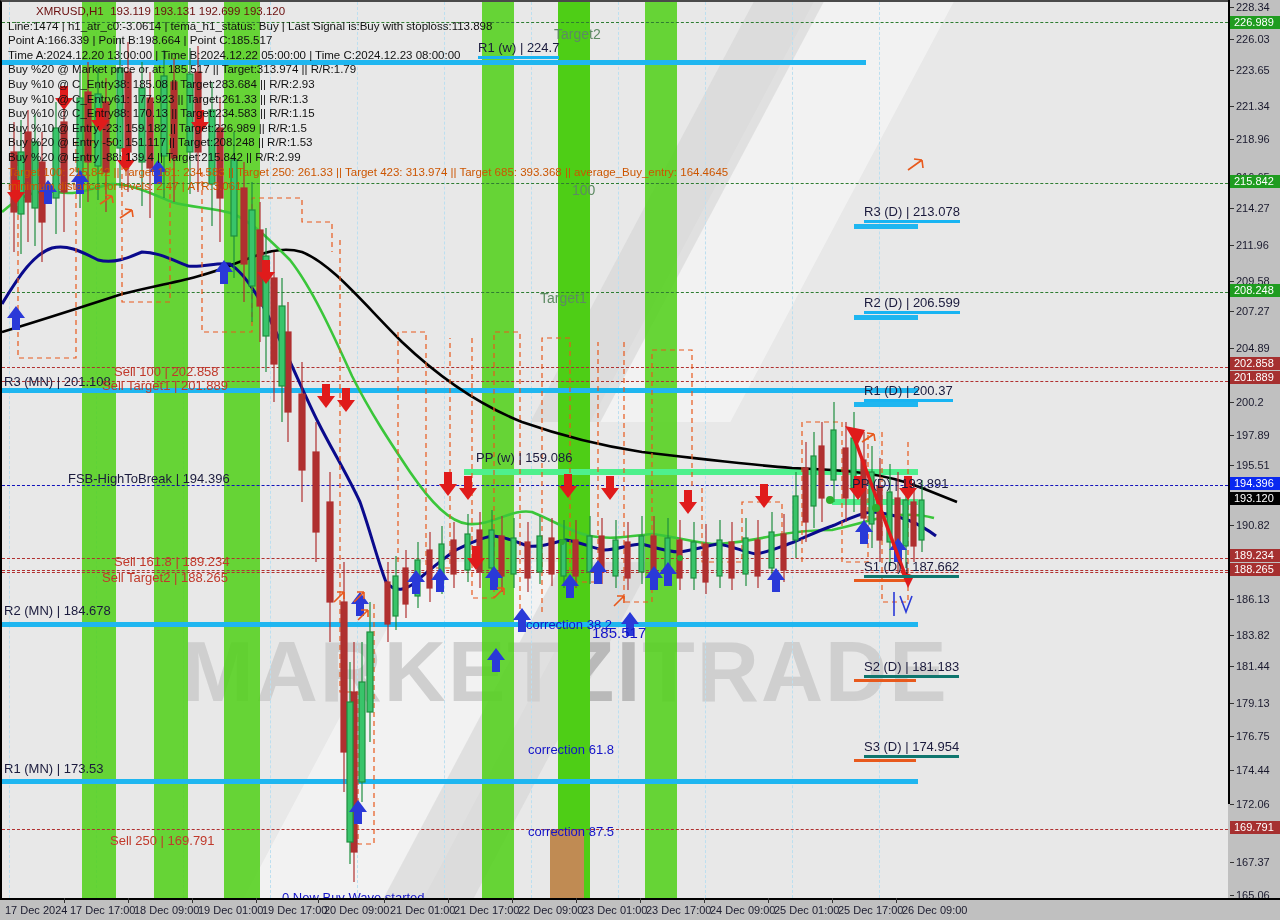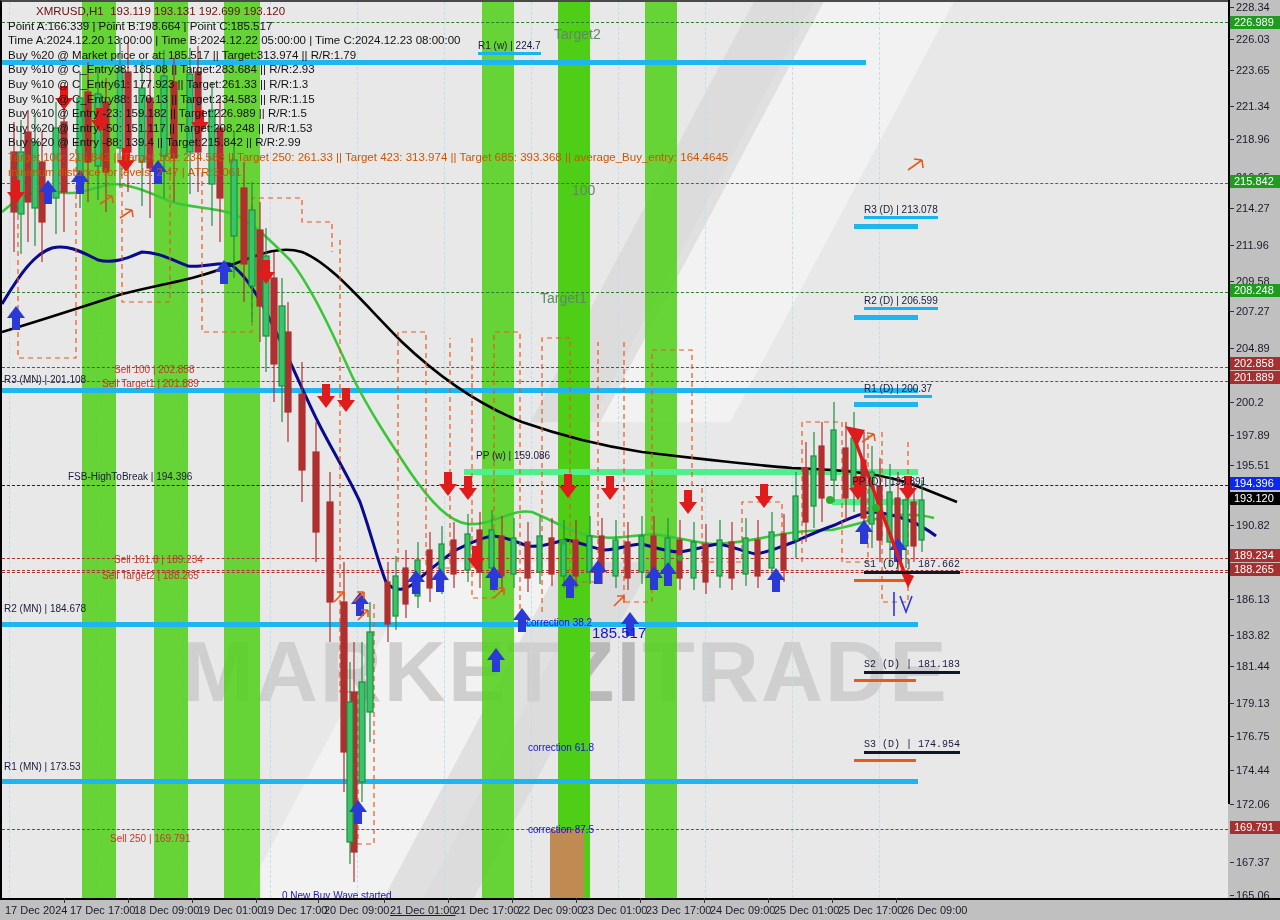--- a/index.html
+++ b/index.html
@@ -73,30 +73,30 @@
   .hline.cyan { border-top: 5px solid #1fb6f0; }
   .hline.green-bold { border-top: 6px solid #4ef08c; }
   .hline.dot-green { border-top: 1px dashed #2f7d32; }
   .hline.dot-red { border-top: 1px dashed #b03030; }
   .hline.dash-blue { border-top: 1px dashed #1111bb; }
   .hline.orange { border-top: 3px solid #e8591c; }
 
   
   .lbl {
     position: absolute;
-    font-size: 10px;
+    font-size: 13px;
     white-space: nowrap;
     font-family: "Liberation Sans", sans-serif;
   }
   .lbl.dark { color: #1a1a3c; }
   .lbl.red { color: #c0392b; }
   .lbl.blue { color: #1414c8; }
   .lbl.green-t { color: #5d8a63; font-size: 14px; }
   .lbl.under-cyan { border-bottom: 3px solid #18b4f2; padding-bottom:1px;}
-  .lbl.under-orange { border-bottom: 3px solid #0f172a; padding-bottom:1px;font-family:Liberation Mono, monospace;}
+  .lbl.under-orange { border-bottom: 3px solid #0f766e; padding-bottom:1px;}
 
   
   #hdr {
     position: absolute;
     left: 6px; top: 2px;
     font-size: 11.5px;
     line-height: 14.6px;
     color: #111;
     font-family: "Liberation Sans", sans-serif;
     white-space: nowrap;
@@ -611,20 +611,21 @@
       <div class="lbl red" style="left:100px; top:568px;">Sell Target2 | 188.265</div>
       <div class="lbl blue" style="left:524px; top:615px;">correction 38.2</div>
       <div class="lbl blue" style="left:590px; top:622px; font-size:15px;">185.517</div>
       <div class="lbl blue" style="left:526px; top:740px;">correction 61.8</div>
       <div class="lbl blue" style="left:526px; top:822px;">correction 87.5</div>
       <div class="lbl red" style="left:108px; top:831px;">Sell 250 | 169.791</div>
       <div class="lbl blue" style="left:280px; top:888px;">0 New Buy Wave started</div>
 
       <div id="hdr">
         <span class="row sym"><span>XMRUSD,H1</span>&nbsp;&nbsp;<span>193.119 193.131 192.699 193.120</span></span>
+        <span class="row">Line:1474 | h1_atr_c0:-3.0614 | tema_h1_status: Buy | Last Signal is:Buy with stoploss:113.898</span>
         <span class="row">Point A:166.339 | Point B:198.664 | Point C:185.517</span>
         <span class="row">Time A:2024.12.20 13:00:00 | Time B:2024.12.22 05:00:00 | Time C:2024.12.23 08:00:00</span>
         <span class="row">Buy %20 @ Market price or at: 185.517 || Target:313.974 || R/R:1.79</span>
         <span class="row">Buy %10 @ C_Entry38: 185.08 || Target:283.684 || R/R:2.93</span>
         <span class="row">Buy %10 @ C_Entry61: 177.923 || Target:261.33 || R/R:1.3</span>
         <span class="row">Buy %10 @ C_Entry88: 170.13 || Target:234.583 || R/R:1.15</span>
         <span class="row">Buy %10 @ Entry -23: 159.182 || Target:226.989 || R/R:1.5</span>
         <span class="row">Buy %20 @ Entry -50: 151.117 || Target:208.248 || R/R:1.53</span>
         <span class="row">Buy %20 @ Entry -88: 139.4 || Target:215.842 || R/R:2.99</span>
         <span class="row orange">Target 100: 215.842 || Target 161: 234.583 || Target 250: 261.33 || Target 423: 313.974 || Target 685: 393.368 || average_Buy_entry: 164.4645</span>
@@ -671,21 +672,21 @@
     <div class="ptick" style="top:890px;">165.06</div>
   </div>
 
   <div id="tscale">
     <div class="ttick" style="left:5px;">17 Dec 2024</div>
     <div class="ttick" style="left:70px;">17 Dec 17:00</div>
     <div class="ttick" style="left:134px;">18 Dec 09:00</div>
     <div class="ttick" style="left:198px;">19 Dec 01:00</div>
     <div class="ttick" style="left:262px;">19 Dec 17:00</div>
     <div class="ttick" style="left:324px;">20 Dec 09:00</div>
-    <div class="ttick" style="left:390px;text-decoration:underline;">21 Dec 01:00</div>
+    <div class="ttick" style="left:390px;">21 Dec 01:00</div>
     <div class="ttick" style="left:454px;">21 Dec 17:00</div>
     <div class="ttick" style="left:518px;">22 Dec 09:00</div>
     <div class="ttick" style="left:582px;">23 Dec 01:00</div>
     <div class="ttick" style="left:646px;">23 Dec 17:00</div>
     <div class="ttick" style="left:710px;">24 Dec 09:00</div>
     <div class="ttick" style="left:774px;">25 Dec 01:00</div>
     <div class="ttick" style="left:838px;">25 Dec 17:00</div>
     <div class="ttick" style="left:902px;">26 Dec 09:00</div>
   </div>
 

